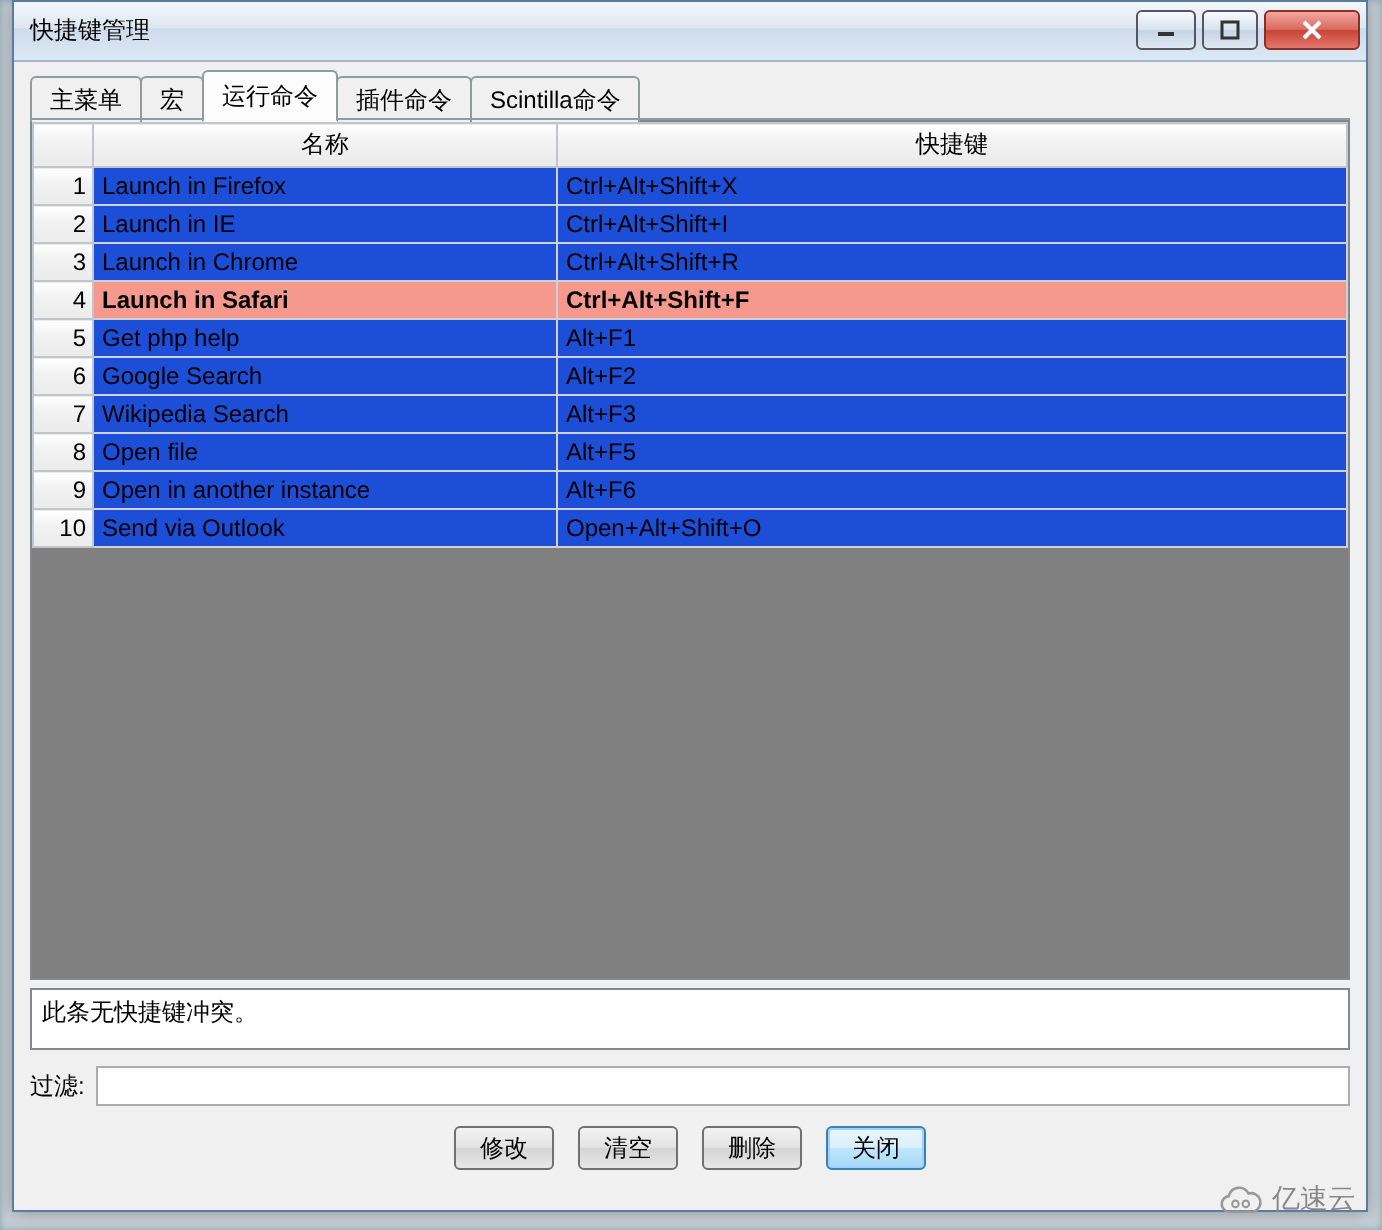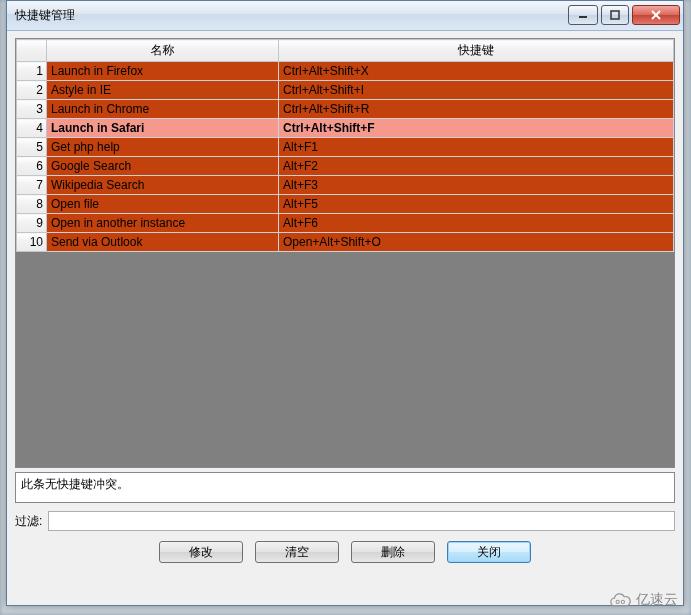--- a/index.html
+++ b/index.html
@@ -41,33 +41,33 @@
   }
   .tab.active { background:#fcfcfc; padding-top:4px; padding-bottom:3px; top:0; z-index:2; border-bottom:1px solid #fcfcfc; margin-bottom:-1px;}
   .tabstrip-line { position:absolute; left:0; right:0; bottom:0; height:1px; background:#919b9c; z-index:1;}
 
   .grid-wrap { border:1px solid #828790; margin-top:0; height:430px; background:#808080; overflow:hidden; }
   table.grid { border-collapse: collapse; width:100%; table-layout:fixed; font-size:12px; background:#808080;}
   .grid th {
     background: linear-gradient(#fff,#f2f2f2 40%,#ebebeb); border:1px solid #c0c6cc;
     font-weight:normal; padding:2px 4px; height:18px; color:#000;
   }
-  .grid td { border:1px solid #d0d0d0; background:#c2410c; padding:1px 4px; height:19px; white-space:nowrap; overflow:hidden;}
+  .grid td { border:1px solid #d0d0d0; background:#1d4ed8; padding:1px 4px; height:19px; white-space:nowrap; overflow:hidden;}
   .grid td.rownum { text-align:right; background:linear-gradient(#fff,#f2f2f2 40%,#ebebeb); border:1px solid #c0c6cc; padding-right:3px;}
   tr.conflict td.cell { background:#f5998e;font-weight:bold; }
   tr.selected td.cell { background:#1818c0; color:#fff; }
 
   .conflict-area { border:1px solid #828790; background:#fff; height:31px; margin-top:4px; padding:3px 5px; font-size:12px; }
 
   .filter-row { display:flex; align-items:center; margin-top:8px; font-size:12px; gap:6px;}
   .filter-row input { flex:1; height:20px; border:1px solid #abadb3; padding:1px 3px; font-size:12px;}
 
   .btn-row { display:flex; justify-content:center; gap:12px; margin-top:10px;}
   .btn {
-    width:84px; height:22px; font-size:12px; border:1px solid #707070; border-radius:3px;
+    width:50px; height:22px; font-size:12px; border:1px solid #707070; border-radius:3px;
     background:linear-gradient(#f2f2f2,#e3e3e3 48%,#d4d4d4 52%,#e8e8e8);
     display:flex; align-items:center; justify-content:center; cursor:default;
   }
   .btn.focused { border-color:#3c7fb1; box-shadow:0 0 0 1px #a3d1ff inset; background:linear-gradient(#eaf6fd,#d9f0fc 48%,#bee6fd 52%,#a7d9f5);}
 
   .watermark { position:absolute; right:13px; bottom:6px; font-size:14px; color:#888; display:flex; align-items:center; gap:4px; font-family: "SimSun", serif;}
   .watermark .logo { width:26px; height:16px; }
 </style>
 </head>
 <body>
@@ -91,20 +91,28 @@
     <div class="wbtn close">
       <svg width="12" height="10">
           <line x1="2" y1="1" x2="10" y2="9" stroke="#fff" stroke-width="2"></line>
           <line x1="10" y1="1" x2="2" y2="9" stroke="#fff" stroke-width="2"></line>
         </svg>
     </div>
   </div>
 
   <div class="client">
 
+    <div class="tabbar">
+      <div class="tabstrip-line"></div>
+      <div class="tab">主菜单</div>
+        <div class="tab">宏</div>
+        <div class="tab active">运行命令</div>
+        <div class="tab">插件命令</div>
+        <div class="tab">Scintilla命令</div>
+    </div>
 
     <div class="grid-wrap">
       <table class="grid">
         <colgroup>
             <col style="width:30px">
             <col style="width:232px">
             <col>
           </colgroup>
         <thead>
           <tr>
@@ -114,21 +122,21 @@
           </tr>
         </thead>
         <tbody id="rows-mount">
             <tr>
               <td class="rownum">1</td>
               <td class="cell">Launch in Firefox</td>
               <td class="cell">Ctrl+Alt+Shift+X</td>
             </tr>
             <tr>
               <td class="rownum">2</td>
-              <td class="cell">Astyle in IE</td>
+              <td class="cell">Launch in IE</td>
               <td class="cell">Ctrl+Alt+Shift+I</td>
             </tr>
             <tr>
               <td class="rownum">3</td>
               <td class="cell">Launch in Chrome</td>
               <td class="cell">Ctrl+Alt+Shift+R</td>
             </tr>
             <tr class="conflict">
               <td class="rownum">4</td>
               <td class="cell">Launch in Safari</td>

